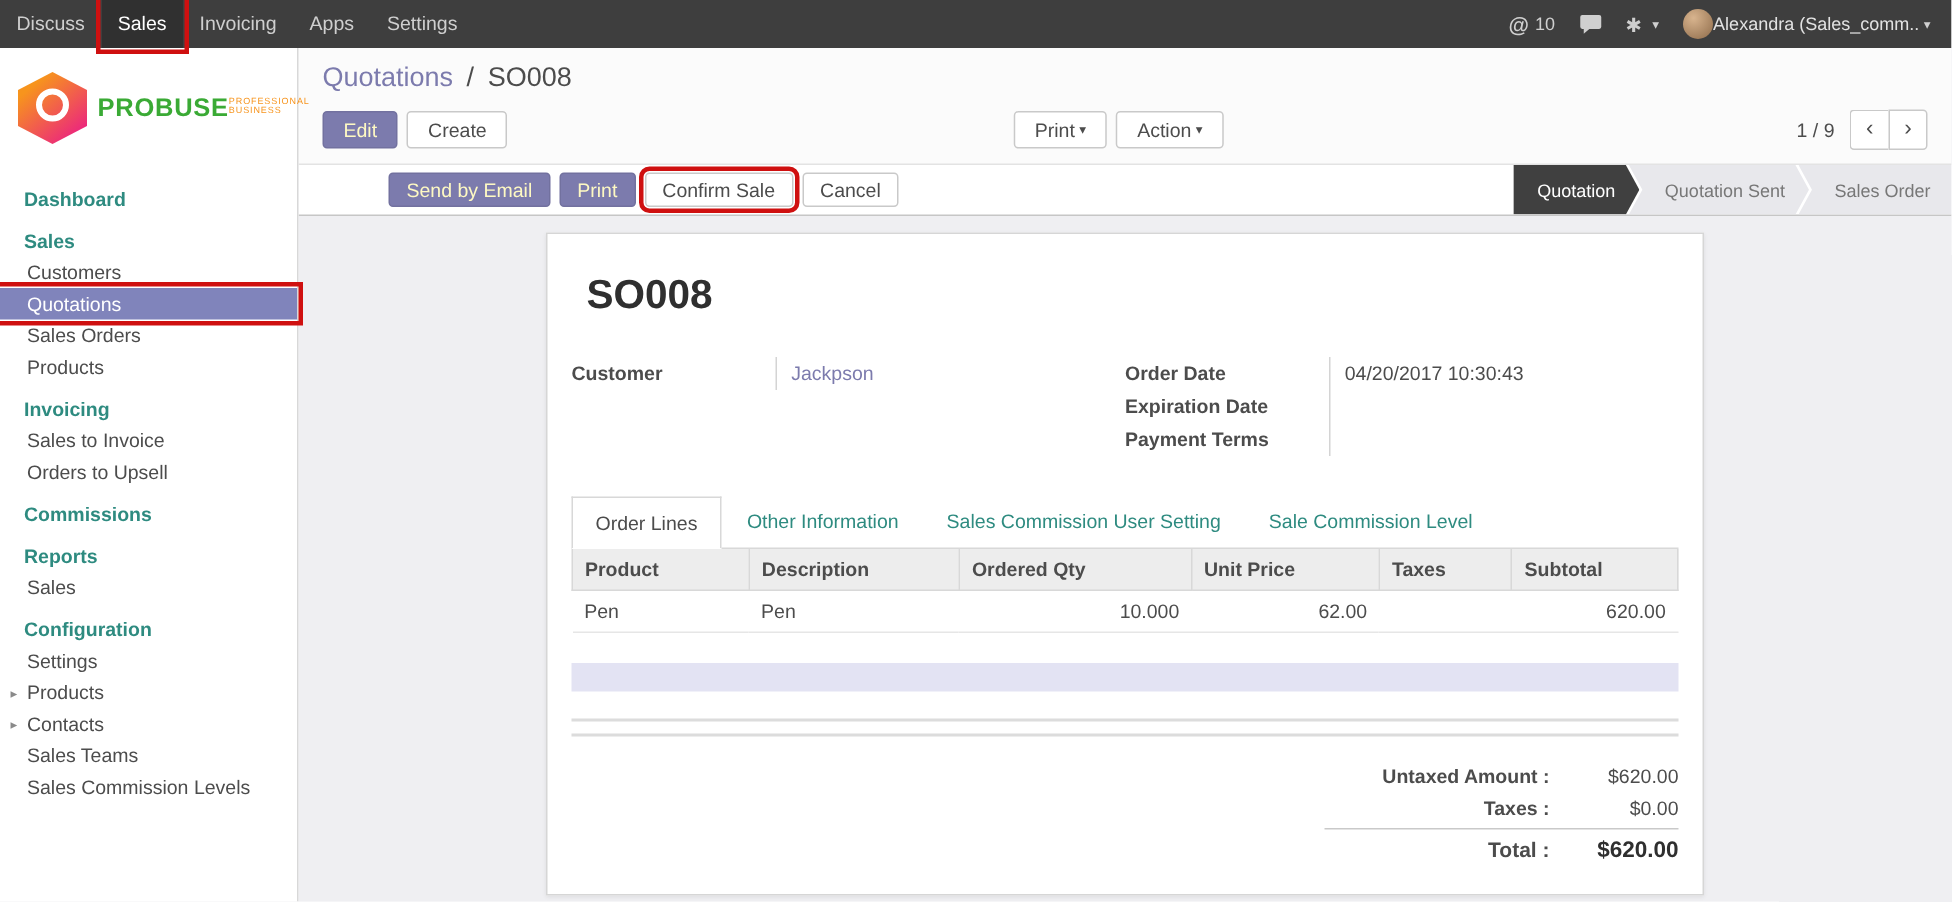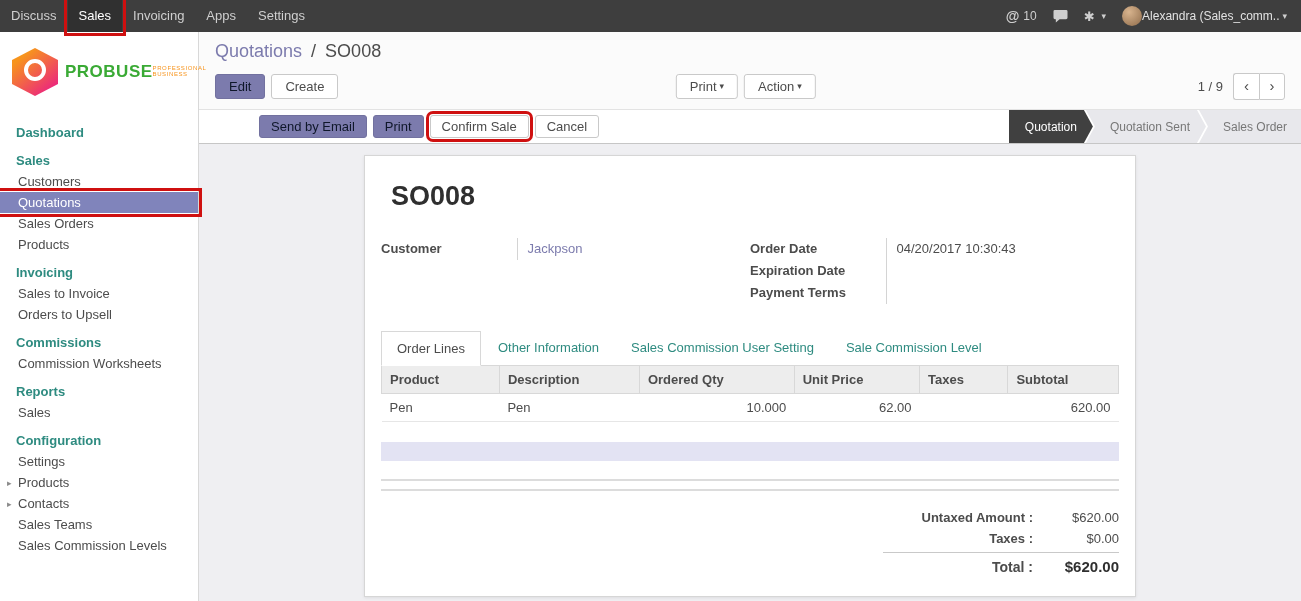--- a/index.html
+++ b/index.html
@@ -56,21 +56,21 @@
   .breadcrumb .parent { color:#7c7bad; cursor:pointer; }
   .breadcrumb .sep { color:#4c4c4c; padding:0 4px; }
   .breadcrumb .current { color:#4c4c4c; }
   .cp-buttons { display:flex; align-items:center; position:relative; height:28px; }
   .cp-left { display:flex; gap:6px; }
   .cp-center { position:absolute; left:50%; transform:translateX(-53%); display:flex; gap:6px; }
   .cp-right { margin-left:auto; display:flex; align-items:center; }
   .btn { display:inline-flex; align-items:center; padding:4px 13px; font-size:13px; border-radius:3px;
          border:1px solid #c9c9c9; background:#fff; color:#4c4c4c; cursor:pointer;
          font-family:"Liberation Sans",sans-serif; }
-  .btn-primary { background:#7c7bad; border-color:#72719f; color:#0f172a; }
+  .btn-primary { background:#7c7bad; border-color:#72719f; color:#fef9c3; }
   .pager-text { margin-right:10px; color:#4c4c4c; }
   .pager-btn { width:26px; height:27px; border:1px solid #c9c9c9; background:#fff; cursor:pointer;
                font-size:15px; line-height:24px; color:#4c4c4c; padding:0;
                font-family:"Liberation Sans",sans-serif; }
   .pager-btn.prev { border-radius:3px 0 0 3px; border-right:none; }
   .pager-btn.next { border-radius:0 3px 3px 0; }
 
   
   .statusbar { background:#fff; border-bottom:1px solid #c6c6c6; height:34px;
                display:flex; align-items:stretch; padding-left:16px; }
@@ -171,21 +171,20 @@
     <div class="menu-item">Customers</div>
     <div class="menu-item active annotated">Quotations</div>
     <div class="menu-item">Sales Orders</div>
     <div class="menu-item">Products</div>
 
     <div class="menu-heading">Invoicing</div>
     <div class="menu-item">Sales to Invoice</div>
     <div class="menu-item">Orders to Upsell</div>
 
     <div class="menu-heading">Commissions</div>
-    <div class="menu-item">Commission Worksheets</div>
 
     <div class="menu-heading">Reports</div>
     <div class="menu-item">Sales</div>
 
     <div class="menu-heading">Configuration</div>
     <div class="menu-item">Settings</div>
     <div class="menu-item">
       <span class="expand-caret">▸</span>
       <span>Products</span>
     </div>

